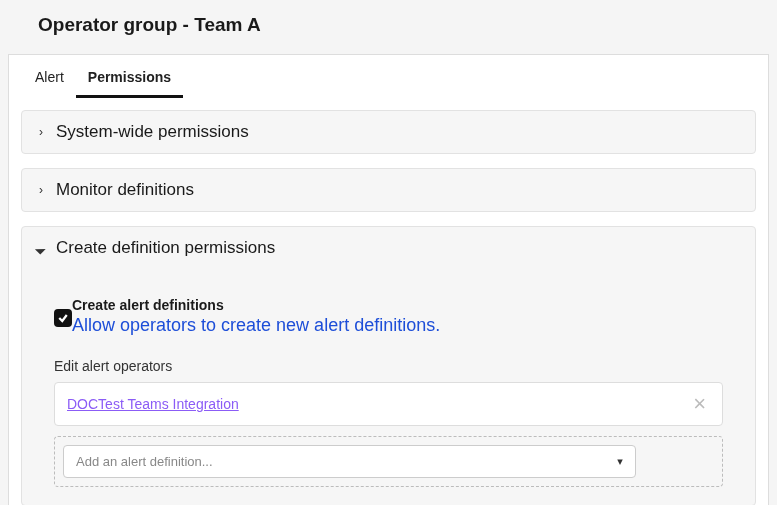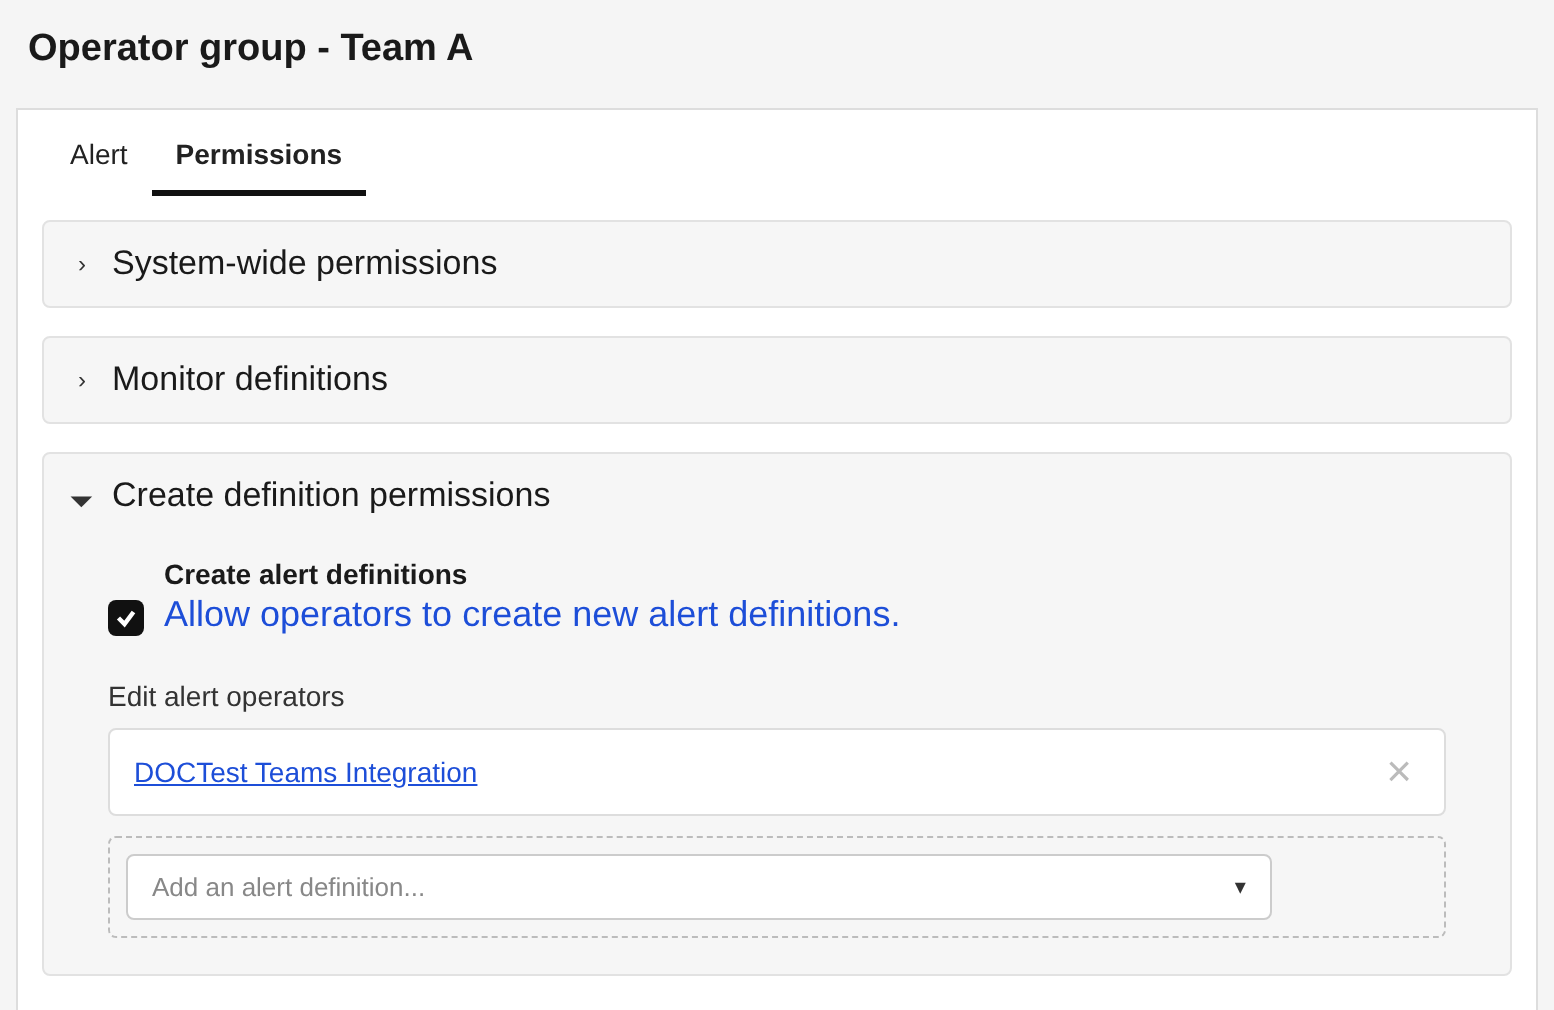--- a/index.html
+++ b/index.html
@@ -8,21 +8,21 @@
     background: #f5f5f5;
     color: #1a1a1a;
     font-size: 14px;
     width: 777px;
     height: 505px;
     overflow: hidden;
   }
   .page-title {
     font-size: 19px;
     font-weight: 700;
-    padding: 14px 14px 18px;
+    padding: 14px 38px 18px;
   }
   .panel {
     background: #fff;
     border: 1px solid #ddd;
     margin: 0 8px;
   }
   .tabs {
     display: flex;
     gap: 0;
     padding: 0 14px;
@@ -70,23 +70,22 @@
   }
   .section-title {
     font-size: 17px;
     font-weight: 400;
   }
   .section-body {
     padding: 4px 32px 18px;
   }
   .perm-row {
     display: flex;
-    align-items: flex-end;
-    gap: 10px;
-    margin-top: 6px;
+    align-items: center;
+    margin-top: 24px;
   }
   .checkbox {
     width: 18px; height: 18px;
     border-radius: 4px;
     background: #111;
     display: inline-flex;
     align-items: center;
     justify-content: center;
     flex-shrink: 0;
     margin-top: 2px;
@@ -112,21 +111,21 @@
     border: 1px solid #ddd;
     border-radius: 4px;
     padding: 10px 12px;
     display: flex;
     align-items: center;
     justify-content: space-between;
   }
   .chip-text {
     text-decoration: underline;
     font-size: 14px;
-    color: #1d4ed8;
+    color: #8b5cf6;
   }
   .close-btn {
     color: #bbb;
     font-size: 22px;
     line-height: 1;
     cursor: pointer;
     padding: 0 4px;
   }
   .dashed-wrap {
     border: 1px dashed #bcbcbc;

